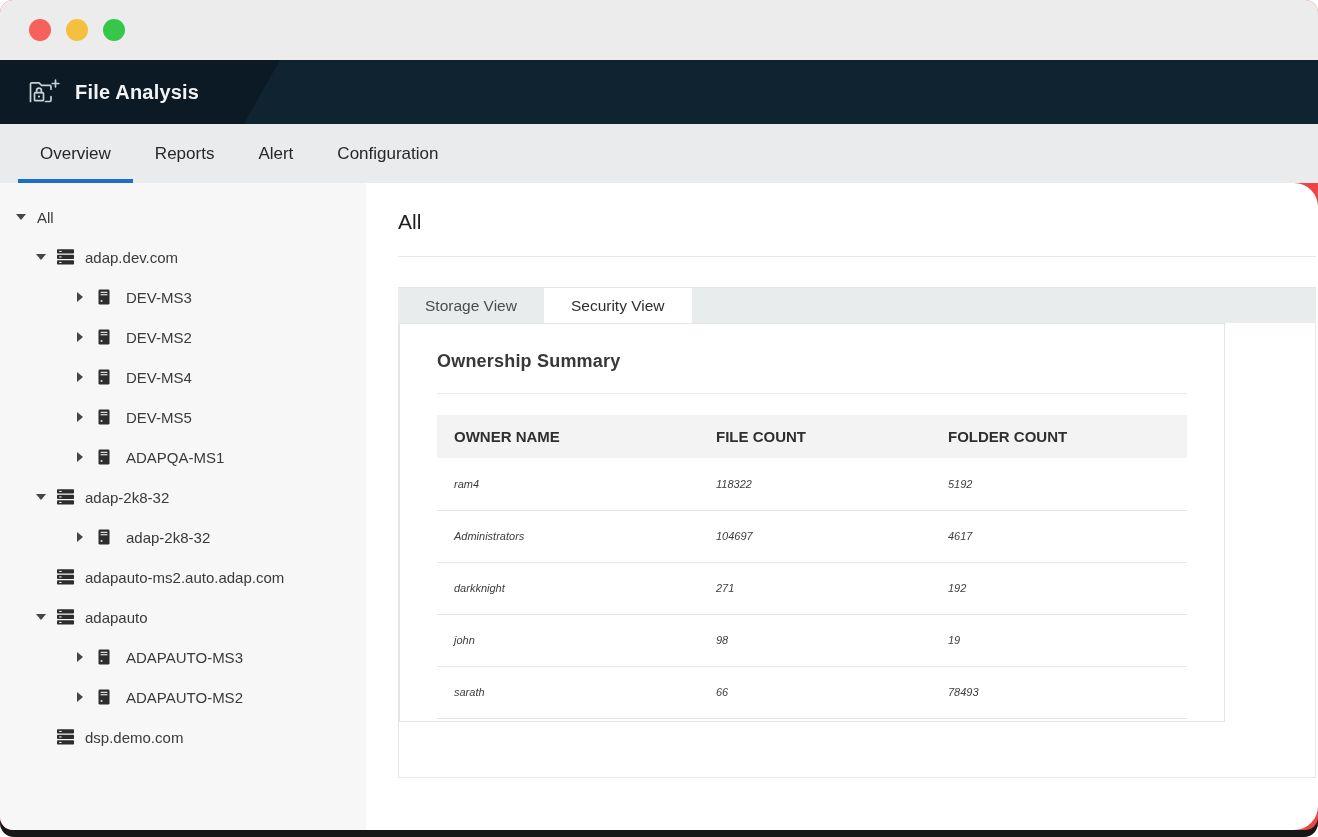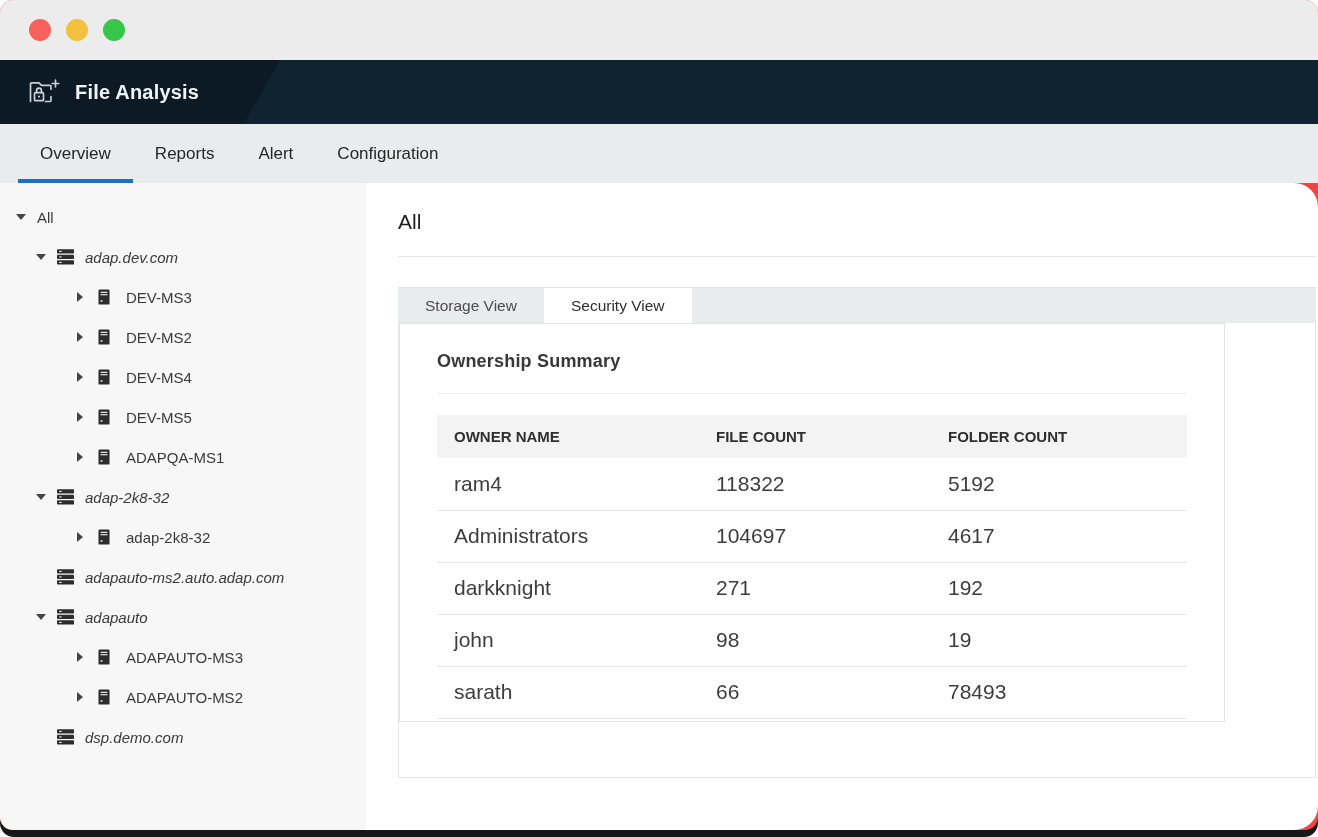--- a/index.html
+++ b/index.html
@@ -35,21 +35,21 @@
              position:relative; cursor:pointer; }
   .nav-tab.active::after { content:""; position:absolute; left:0; right:0; bottom:0; height:4px;
                            background:#1b6fc9; }
 
   
   .content { flex:1; display:flex; background:#ffffff; min-height:0;border-radius:24px; }
 
   .sidebar { width:366px; flex:0 0 366px; background:#f7f7f8; padding-top:14px; overflow:hidden; }
   .tree-row { height:40px; display:flex; align-items:center; font-size:15px; color:#3a3a3a; cursor:pointer; }
   .tree-row.lvl0 { padding-left:16px; }
-  .tree-row.lvl1 { padding-left:36px;font-style:italic; }
+  .tree-row.lvl1 { padding-left:36px; }
   .tree-row.lvl2 { padding-left:77px; }
   .caret { width:12px; flex:0 0 12px; margin-right:9px; display:flex; align-items:center; }
   .caret.down::before  { content:""; width:0; height:0; border-left:5px solid transparent;
                          border-right:5px solid transparent; border-top:6px solid #454545; }
   .caret.right::before { content:""; width:0; height:0; border-top:5px solid transparent;
                          border-bottom:5px solid transparent; border-left:6px solid #454545; }
   .caret.none { visibility:hidden; }
   .tree-icon { width:18px; flex:0 0 18px; margin-right:10px; display:flex; align-items:center; }
   .tree-label { white-space:nowrap; }
 
@@ -71,22 +71,22 @@
           border:1px solid #e3e4e5; padding:0 37px; }
   .card-title { margin:0; padding-top:24px; font-size:18px; font-weight:700; color:#383838;
                 letter-spacing:.2px; line-height:26px; }
   .card-divider { height:1px; background:#ebebeb; margin-top:19px; }
 
   table.summary { width:100%; border-collapse:collapse; margin-top:21px; table-layout:fixed; }
   table.summary col.c1 { width:262px; }
   table.summary col.c2 { width:232px; }
   table.summary thead th { background:#f3f3f4; height:43px; text-align:left; padding:0 0 0 17px;
                            font-size:15px; font-weight:700; color:#2f2f2f; }
-  table.summary tbody td { height:52px; padding:0 0 0 17px; font-size:21px; color:#3d3d3d;
-                           border-bottom:1px solid #e7e7e7; }
+  table.summary tbody td { height:52px; padding:0 0 0 17px; font-size:11px; color:#3d3d3d;
+                           border-bottom:1px solid #e7e7e7;font-style:italic; }
 </style>
 </head>
 <body>
 
 <div class="stage">
   <div class="under-strip"></div>
 
   <div class="window">
 
     <div class="titlebar">

